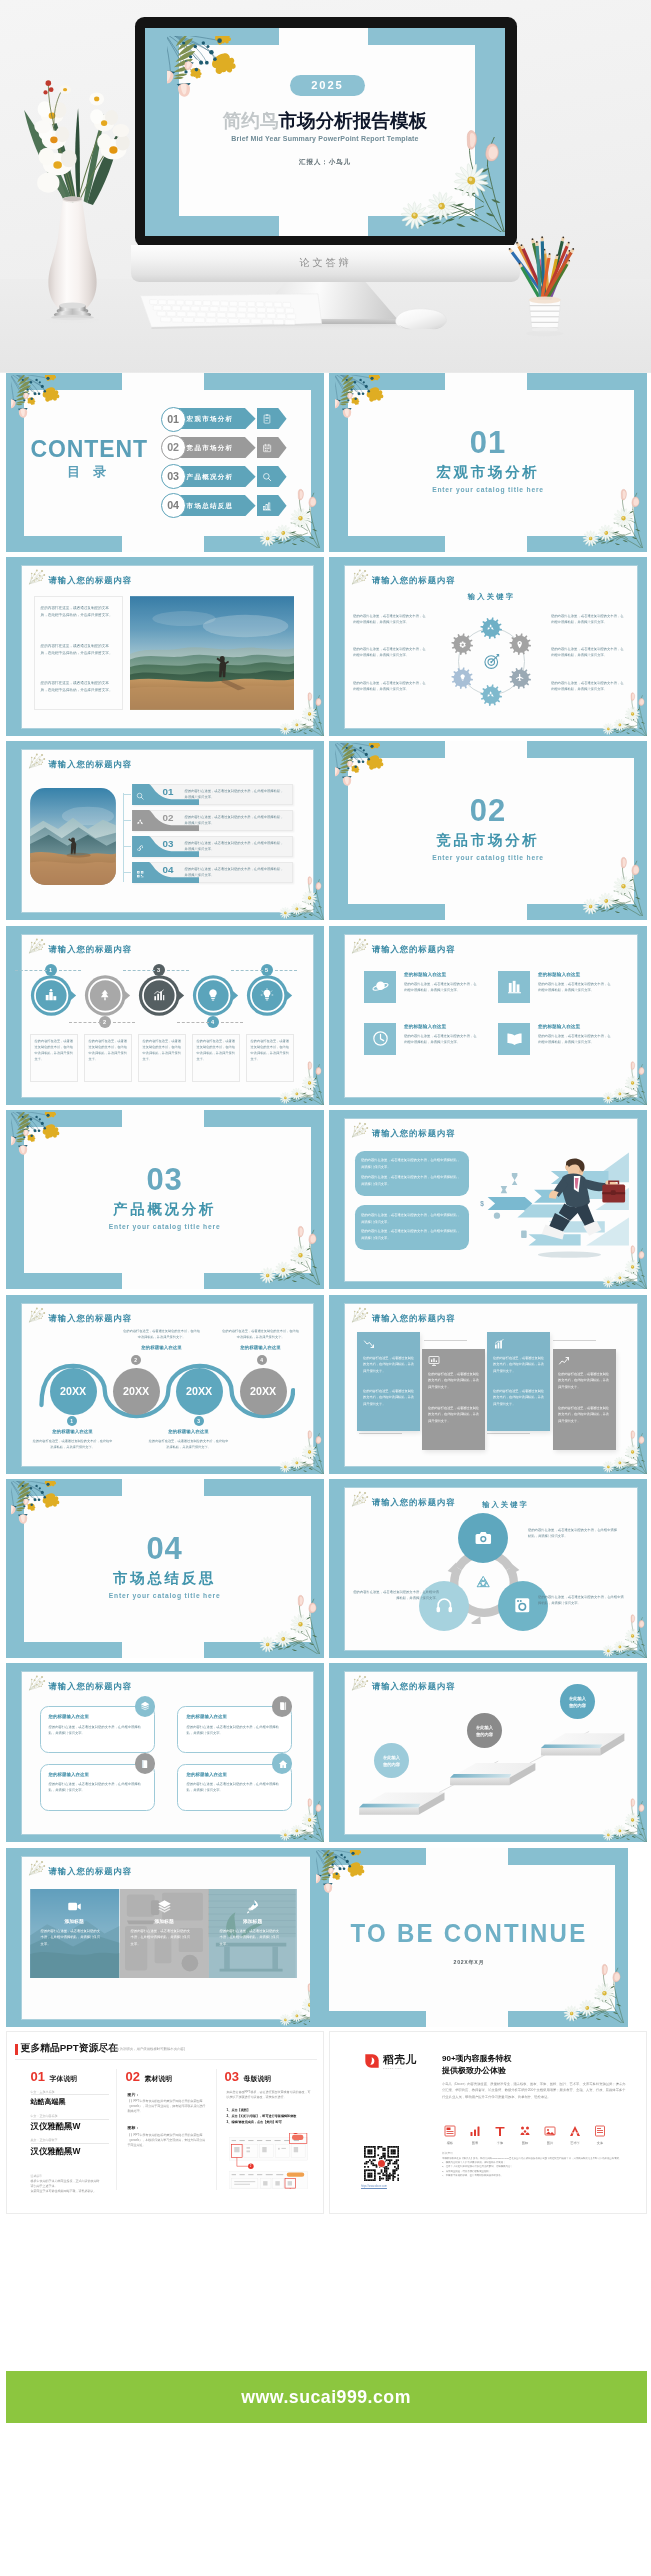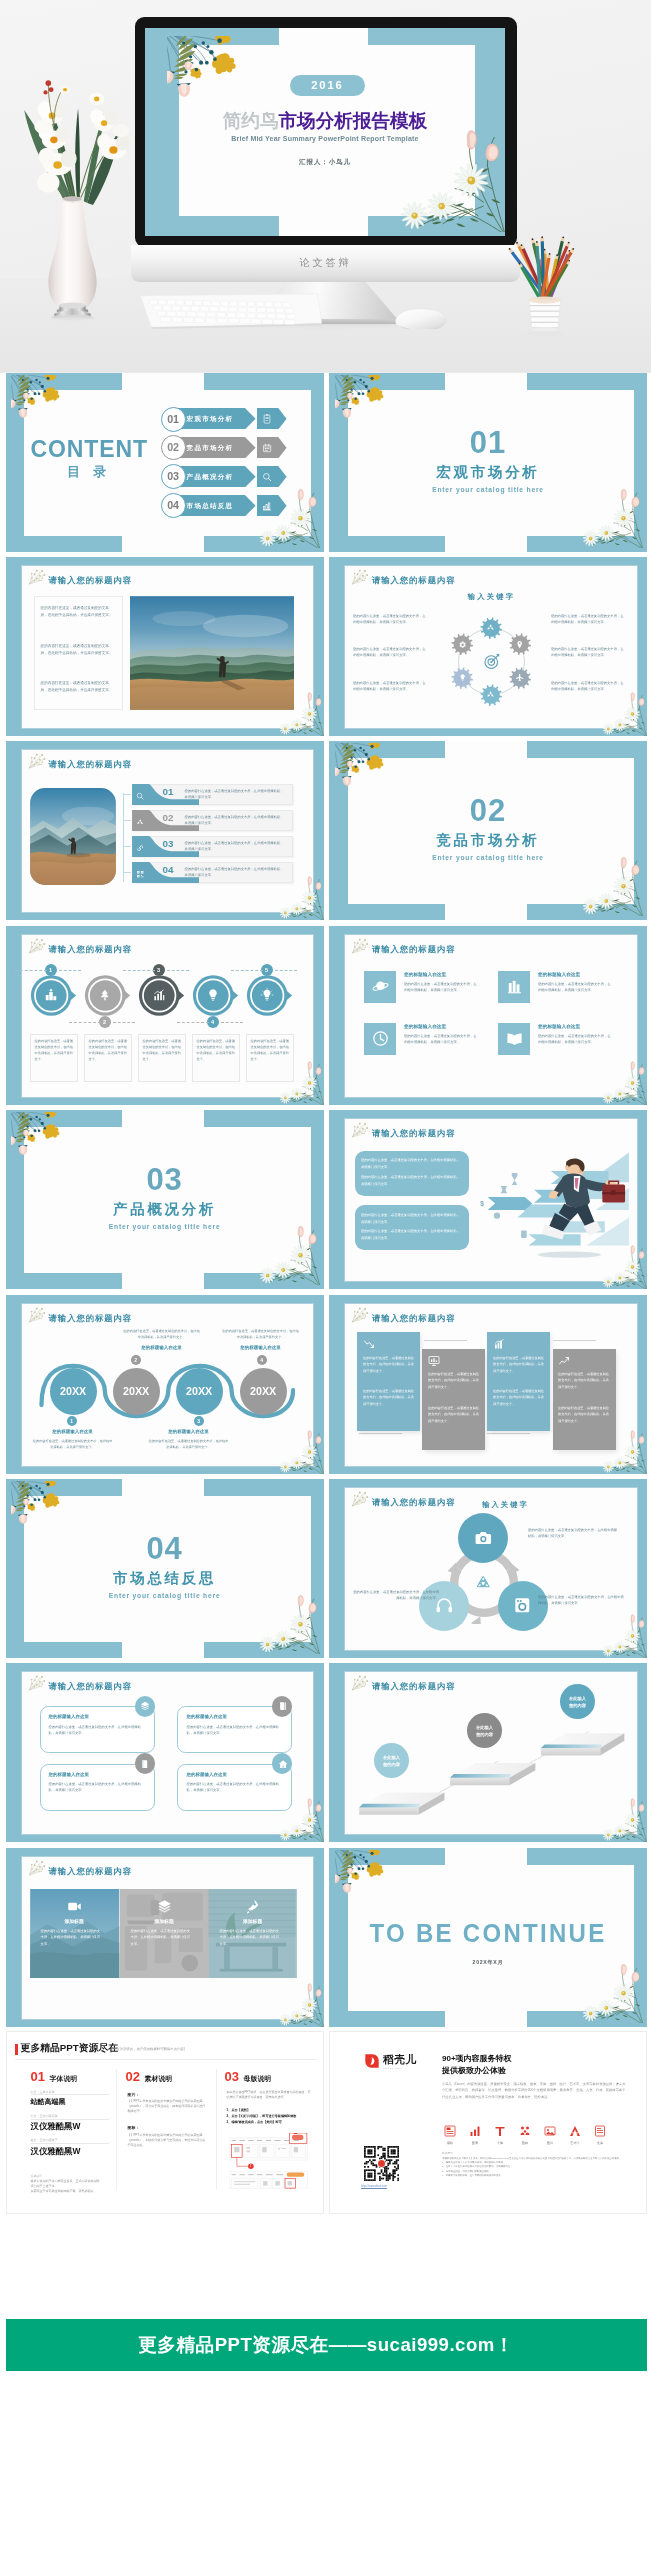--- a/index.html
+++ b/index.html
@@ -22,21 +22,21 @@
      background:linear-gradient(180deg,#d2d2d2 0%,#bfbfbf 100%);border-radius:1.9px;}
   .mon-shadow{position:absolute;left:238px;top:321px;width:177px;height:4.7px;background:rgba(0,0,0,.05);border-radius:50%;filter:blur(1.9px);}
 
   
   .hs{position:absolute;inset:0;background:#8cc1d2;}
   .hs-w{position:absolute;left:34px;top:17px;width:296px;height:171px;background:#fdfdfd;}
   .hs-badge{position:absolute;left:145px;top:47px;width:75px;height:20.5px;border-radius:11.2px;background:#8cc1d2;}
     .hs-badge span{display:block;text-align:center;line-height:20.5px;color:#fff;font-size:11.2px;font-weight:bold;letter-spacing:1.9px;}
     .hs-t{position:absolute;left:0;top:80px;width:360px;text-align:center;font-size:18.6px;font-weight:bold;letter-spacing:0;}
   .hs-t .a{color:#c2c7c9;}
-  .hs-t .b{color:#4c1d95;}
+  .hs-t .b{color:#0f172a;}
     .hs-s{position:absolute;left:0;top:107px;width:360px;text-align:center;font-size:7px;color:#6f8b96;font-weight:bold;letter-spacing:0.2px;}
     .hs-p{position:absolute;left:0;top:130px;width:360px;text-align:center;font-size:6.5px;color:#5b6a70;font-weight:bold;letter-spacing:0.9px;}
 
   
   .slide{position:absolute;width:318px;height:179px;background:#fff;overflow:hidden;}
   .sl-bg{position:absolute;inset:0;background:#87bfd0;}
   .sl-in{position:absolute;background:#fdfdfd;}
   .stitle{position:absolute;font-size:8.4px;font-weight:bold;color:#3b8aa5;letter-spacing:0.9px;white-space:nowrap;}
 
   
@@ -253,21 +253,21 @@
             <svg width="73" height="63" viewBox="0 0 78 68">
               <use href="#floTL"></use>
             </svg>
           </div>
       <div style="position:absolute;right:0px;bottom:3.7px;transform:scale(1.45);transform-origin:100% 100%">
             <svg width="80" height="71" viewBox="0 0 86 76">
               <use href="#floBR"></use>
             </svg>
           </div>
       <div class="hs-badge">
-            <span>2016</span>
+            <span>2025</span>
           </div>
       <div class="hs-t"><span class="a">简约</span><span class="a">鸟</span><span class="b">市场分析报告模板</span></div>
       <div class="hs-s">Brief Mid Year Summary PowerPoint Report Template</div>
       <div class="hs-p">汇报人：小鸟儿</div>
     </div>
   </div>
   <div class="mon-chin">
         <b>论文答辩</b>
       </div>
   <div class="mon-neck"></div>
@@ -1605,21 +1605,21 @@
         <svg width="15" height="15" viewBox="0 0 24 24">
           <path fill="#fff" d="M14.5 2c3 1 6 4.6 6.5 8.5-3 3.2-6.5 6-10 8l-3-3c2-3.5 4.8-7 8-10z"></path>
           <path fill="#fff" d="M8 13l-3 3 3 3 3-3z" opacity=".8"></path>
           <circle cx="15.5" cy="8.5" r="1.8" fill="#5aa0b8"></circle>
           <path d="M5 19c-1 1-2 4-2 4s3-1 4-2z" fill="#fff"></path>
         </svg>
       </div>
       <div style="position:absolute;left:203px;top:70px;width:88px;text-align:center;font-size:4.8px;font-weight:bold;color:#fff">添加标题</div>
       <div style="position:absolute;left:214px;top:80px;width:61px;font-size:3.3px;line-height:1.95;color:#fff;text-align:left">您的内容打在这里，或者通过复制您的文本后，在此框中选择粘贴，并选择只保留文字。</div>
     </div>
-    <div class="slide" style="left:329px;top:1848px">
+    <div class="slide" style="left:310px;top:1848px">
       <div class="sl-bg"></div>
       <div class="sl-in" style="left:18.6px;top:17px;right:13px;bottom:16px"></div>
       <div style="position:absolute;left:116px;top:0;width:82px;height:17px;background:#fdfdfd"></div>
       <div style="position:absolute;left:116px;bottom:0;width:82px;height:16px;background:#fdfdfd"></div>
       <div style="position:absolute;left:5.6px;top:1.9px;transform:scale(0.88);transform-origin:0 0">
         <svg width="73" height="63" viewBox="0 0 78 68">
           <use href="#floTL"></use>
         </svg>
       </div>
       <div style="position:absolute;right:3.7px;bottom:3.7px;transform:scale(0.84);transform-origin:100% 100%">
@@ -2022,17 +2022,17 @@
         </svg>
       </div>
       <div style="position:absolute;left:31px;top:153px;font-size:2.6px;color:#6b8fc0;text-decoration:underline">https://www.docer.com</div>
       <div style="position:absolute;left:112px;top:119px;font-size:2.7px;color:#b5b5b5">版权声明</div>
       <div class="tiny" style="left:112px;top:125px;width:188px;font-size:2.4px;line-height:1.75">本模板版权由北京【稻壳儿】所有，稻壳儿网站www.docer.com是北京金山办公软件股份有限公司旗下的在线文档服务平台，只需购买稻壳儿会员即可下载使用全站素材。
 1、模板内容仅限个人学习和展示使用，未经授权不得商用；
 2、任何个人或组织未经授权不得以任何形式复制、传播模板内容；
 3、如需商业用途，请联系我们获取商业授权；
 4、本模板中使用的字体、图片等素材版权归原作者所有。</div>
     </div>
-    <div class="bn bn1" style="top:2319px">
-      <span>更多精品PPT资源尽在——sucai999.com！</span>
+    <div class="bn bn2" style="top:2371px">
+      <span>www.sucai999.com</span>
     </div>
   </div>
 
 
 </body></html>

